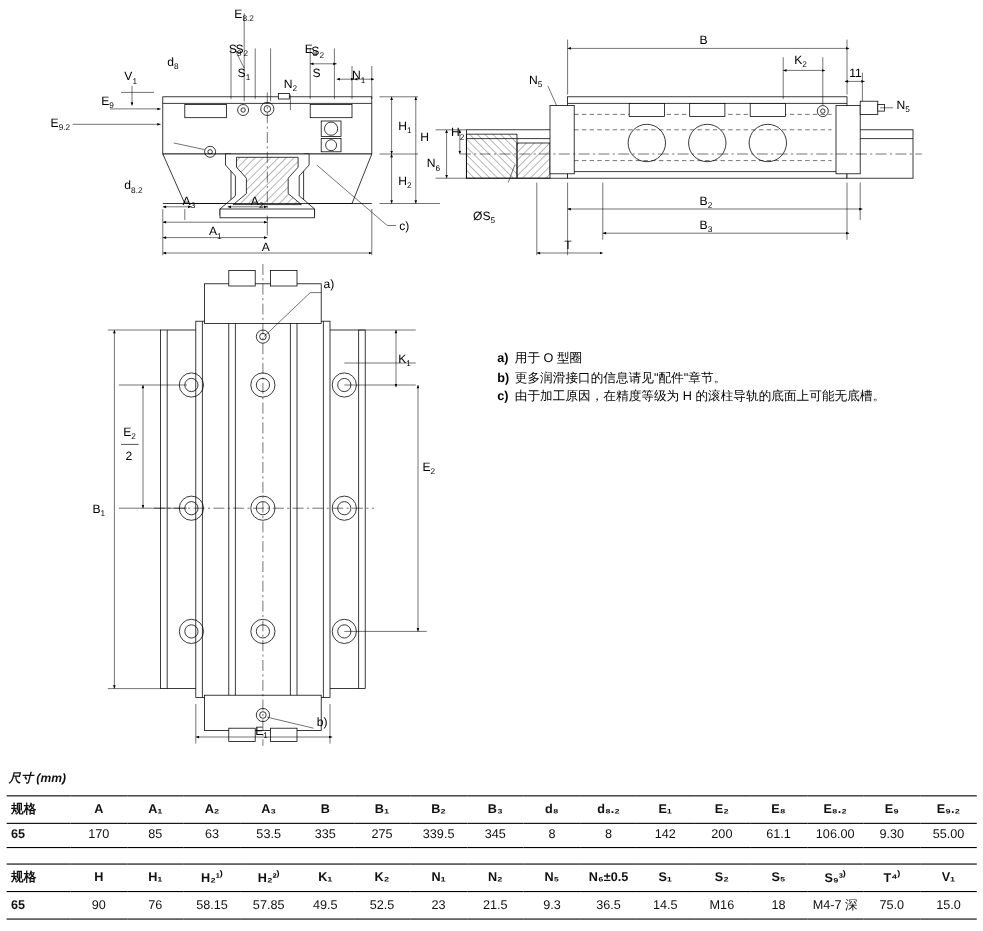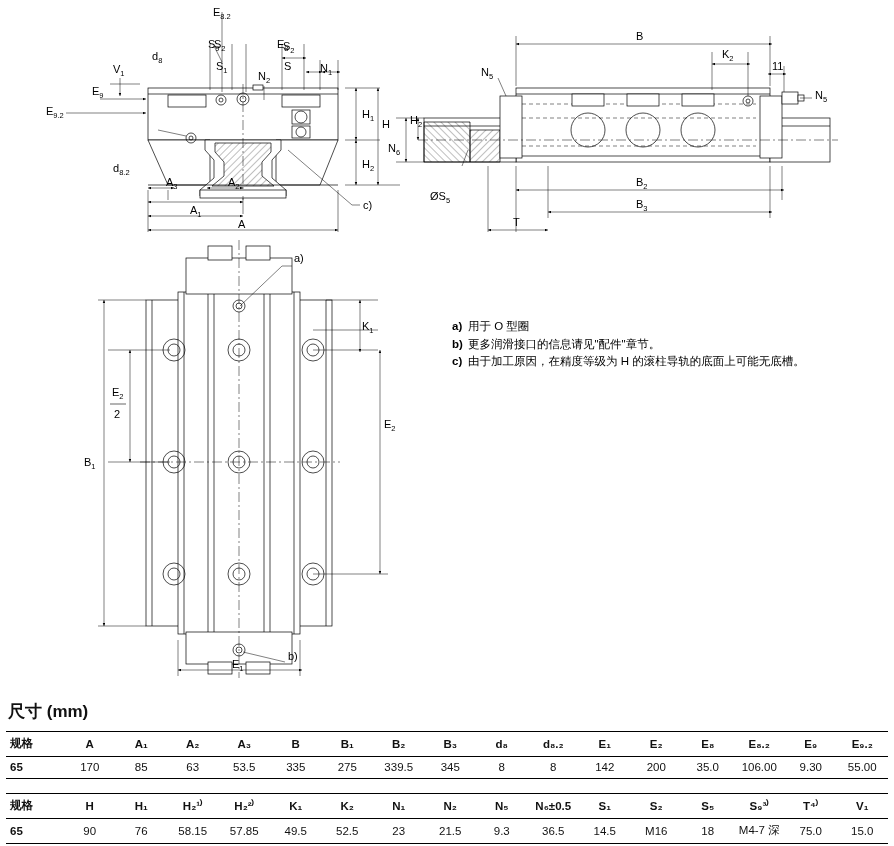--- a/index.html
+++ b/index.html
@@ -30,23 +30,24 @@
   .note-body { flex: 1 1 auto; }
 
   
   .tables {
     position: absolute;
     left: 0; top: 700px;
     width: 894px;
     padding: 0 6px;
   }
   .tbl-title {
-    font-size: 17px;
+    font-size: 11px;
     font-weight: bold;
     margin: 0 0 8px 2px;
+    font-style: italic;
   }
   table.dim {
     width: 882px;
     border-collapse: collapse;
     font-size: 11.5px;
     table-layout: fixed;
   }
   table.dim + table.dim { margin-top: 14px; }
   table.dim th, table.dim td {
     text-align: center;
@@ -426,21 +427,21 @@
           <td>63</td>
           <td>53.5</td>
           <td>335</td>
           <td>275</td>
           <td>339.5</td>
           <td>345</td>
           <td>8</td>
           <td>8</td>
           <td>142</td>
           <td>200</td>
-          <td>35.0</td>
+          <td>61.1</td>
           <td>106.00</td>
           <td>9.30</td>
           <td>55.00</td>
         </tr>
       </tbody>
     </table>
 
     <table class="dim">
       <thead>
         <tr>

